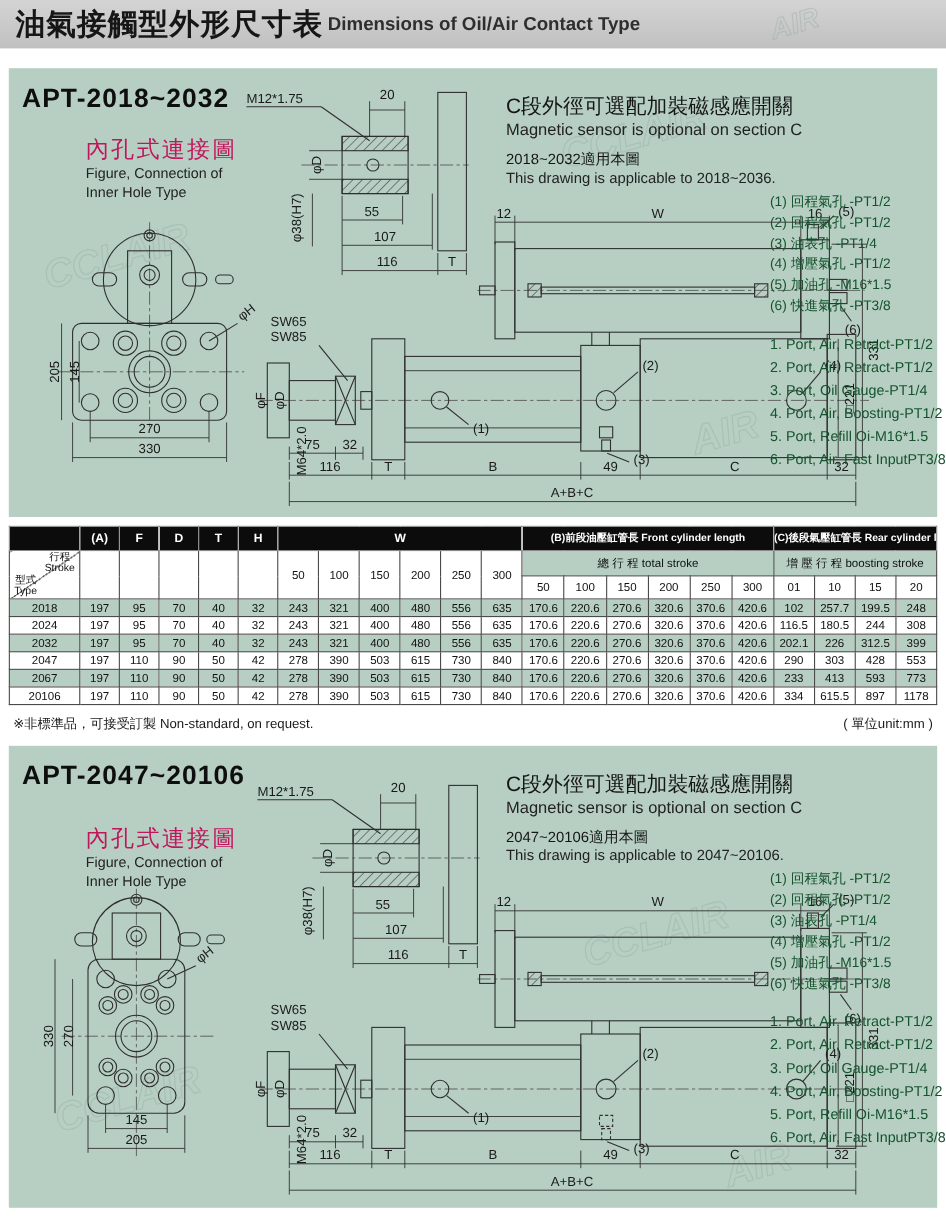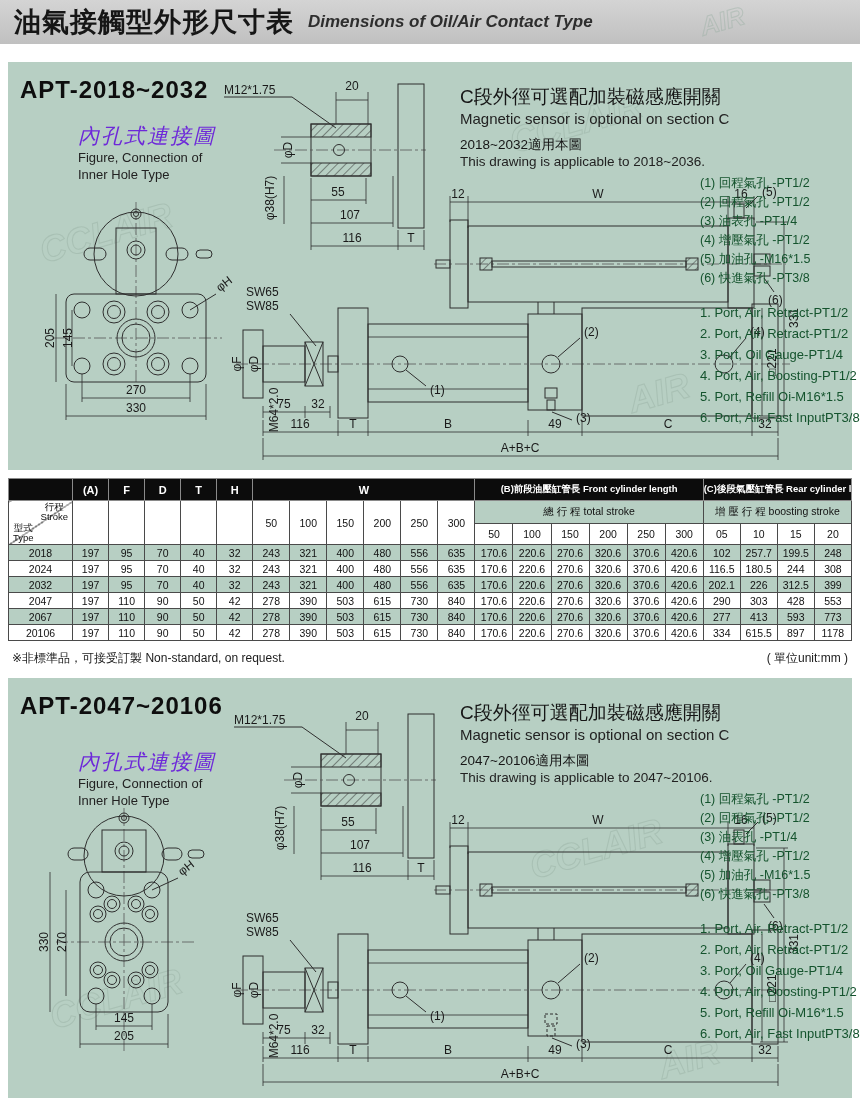--- a/index.html
+++ b/index.html
@@ -1,32 +1,32 @@
 <!DOCTYPE html>
 <html><head>
 <meta charset="utf-8">
 <style>
   html,body{margin:0;padding:0;background:#fff;}
   body{width:860px;height:1108px;position:relative;overflow:hidden;
        font-family:"Liberation Sans","DejaVu Sans",sans-serif;color:#111;}
   
   .header{position:absolute;left:0;top:0;width:860px;height:44px;
           background:linear-gradient(#d4d4d4,#c0c0c0);display:flex;align-items:center;
-          gap:14px;padding-left:14px;box-sizing:border-box;}
+          gap:4px;padding-left:14px;box-sizing:border-box;}
   .title-cn{font-size:27px;font-weight:bold;color:#161616;letter-spacing:1px;}
-  .title-en{font-size:17px;font-weight:bold;color:#2e2e2e;font-style:italic;}
+  .title-en{font-size:17px;font-weight:bold;color:#2e2e2e;}
   
   .panel{position:absolute;left:8px;width:844px;background:#b7cfc3;}
   #panel1{top:62px;height:408px;}
   #panel2{top:678px;height:420px;}
   .model-title{position:absolute;left:12px;top:14px;font-size:24px;font-weight:bold;
                color:#0e0e0e;letter-spacing:1px;}
   .inner-block{position:absolute;left:70px;}
   #panel1 .inner-block{top:60px;} #panel2 .inner-block{top:70px;}
-  .inner-cn{font-size:21px;color:#6d28d9;letter-spacing:2px;font-style:italic;}
+  .inner-cn{font-size:21px;color:#be185d;letter-spacing:2px;}
   .inner-en{font-size:13px;color:#222;line-height:1.3;}
   .sensor-block{position:absolute;left:452px;top:22px;width:380px;}
   .sensor-cn{font-size:19px;color:#161616;}
   .sensor-en{font-size:15px;color:#222;margin-bottom:9px;}
   .app-cn{font-size:13.5px;color:#161616;}
   .app-en{font-size:13.5px;color:#222;}
   .ports{position:absolute;left:692px;}
   .ports-cn{top:112px;font-size:12.5px;line-height:19px;}
   .ports-en{top:240px;font-size:13px;line-height:21px;}
   .port-line{white-space:nowrap;color:#14532d;}
@@ -348,21 +348,21 @@
         <th class="stroke-label" rowspan="1" colspan="6">總 行 程  total stroke</th>
         <th class="stroke-label" rowspan="1" colspan="4">增 壓 行 程  boosting stroke</th>
       </tr>
     <tr class="hr3">
         <th class="bsub" rowspan="1" colspan="1">50</th>
         <th class="bsub" rowspan="1" colspan="1">100</th>
         <th class="bsub" rowspan="1" colspan="1">150</th>
         <th class="bsub" rowspan="1" colspan="1">200</th>
         <th class="bsub" rowspan="1" colspan="1">250</th>
         <th class="bsub" rowspan="1" colspan="1">300</th>
-        <th class="csub" rowspan="1" colspan="1">05</th>
+        <th class="csub" rowspan="1" colspan="1">01</th>
         <th class="csub" rowspan="1" colspan="1">10</th>
         <th class="csub" rowspan="1" colspan="1">15</th>
         <th class="csub" rowspan="1" colspan="1">20</th>
       </tr>
   </thead>
   <tbody>
       <tr>
         <td>2018</td>
         <td>197</td>
         <td>95</td>
@@ -470,21 +470,21 @@
         <td>503</td>
         <td>615</td>
         <td>730</td>
         <td>840</td>
         <td>170.6</td>
         <td>220.6</td>
         <td>270.6</td>
         <td>320.6</td>
         <td>370.6</td>
         <td>420.6</td>
-        <td>277</td>
+        <td>233</td>
         <td>413</td>
         <td>593</td>
         <td>773</td>
       </tr>
       <tr>
         <td>20106</td>
         <td>197</td>
         <td>110</td>
         <td>90</td>
         <td>50</td>

